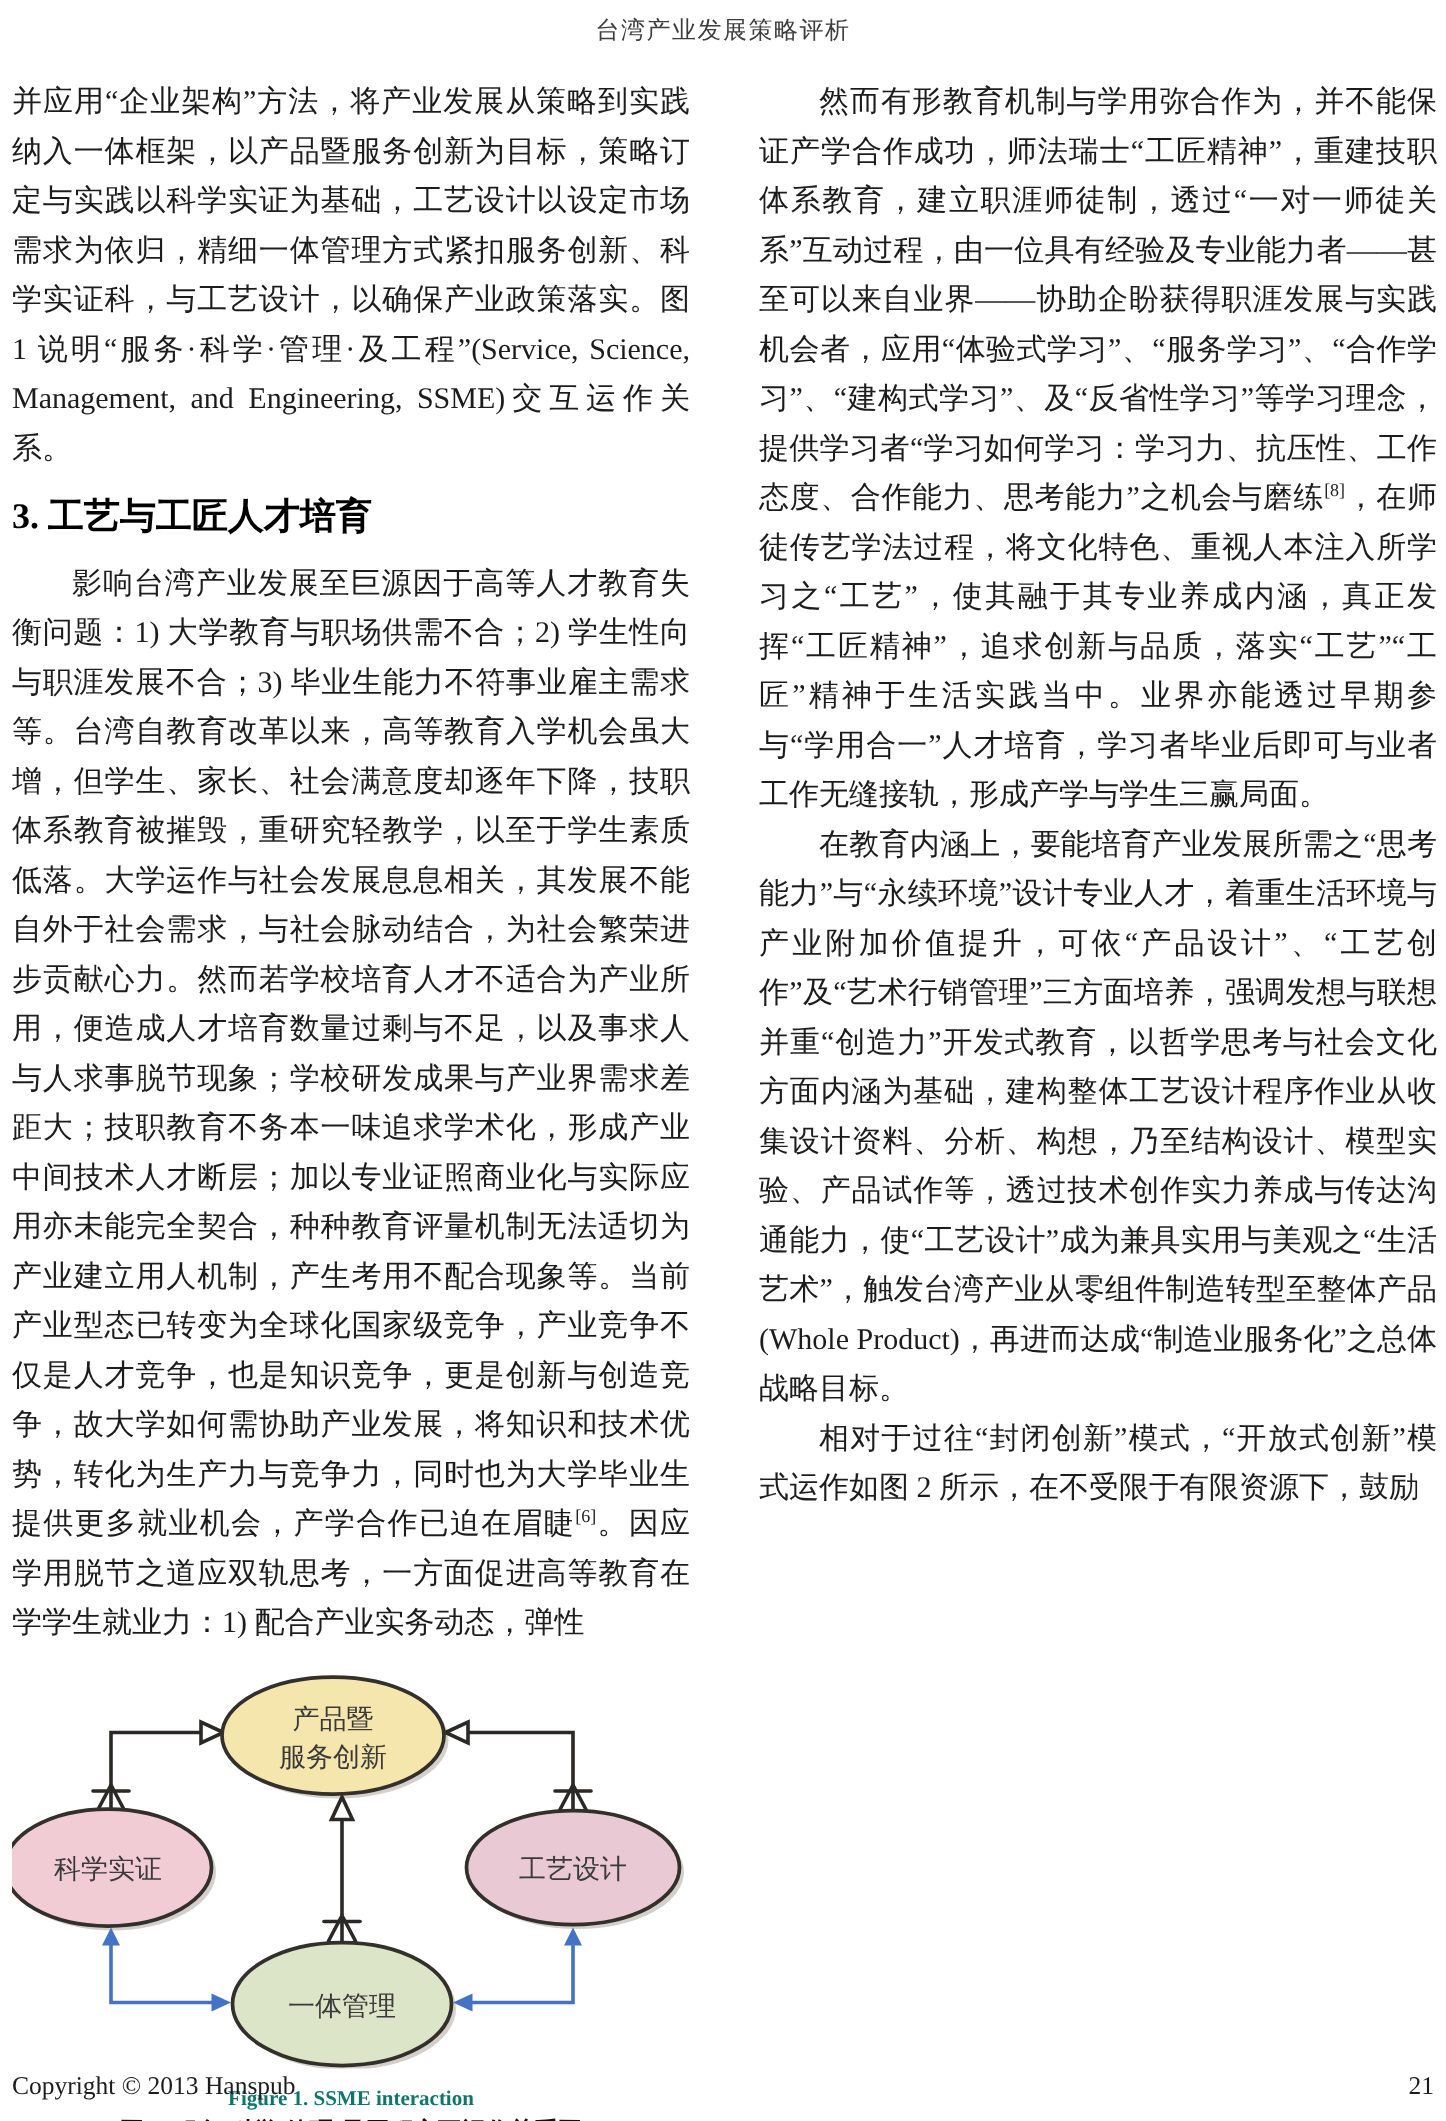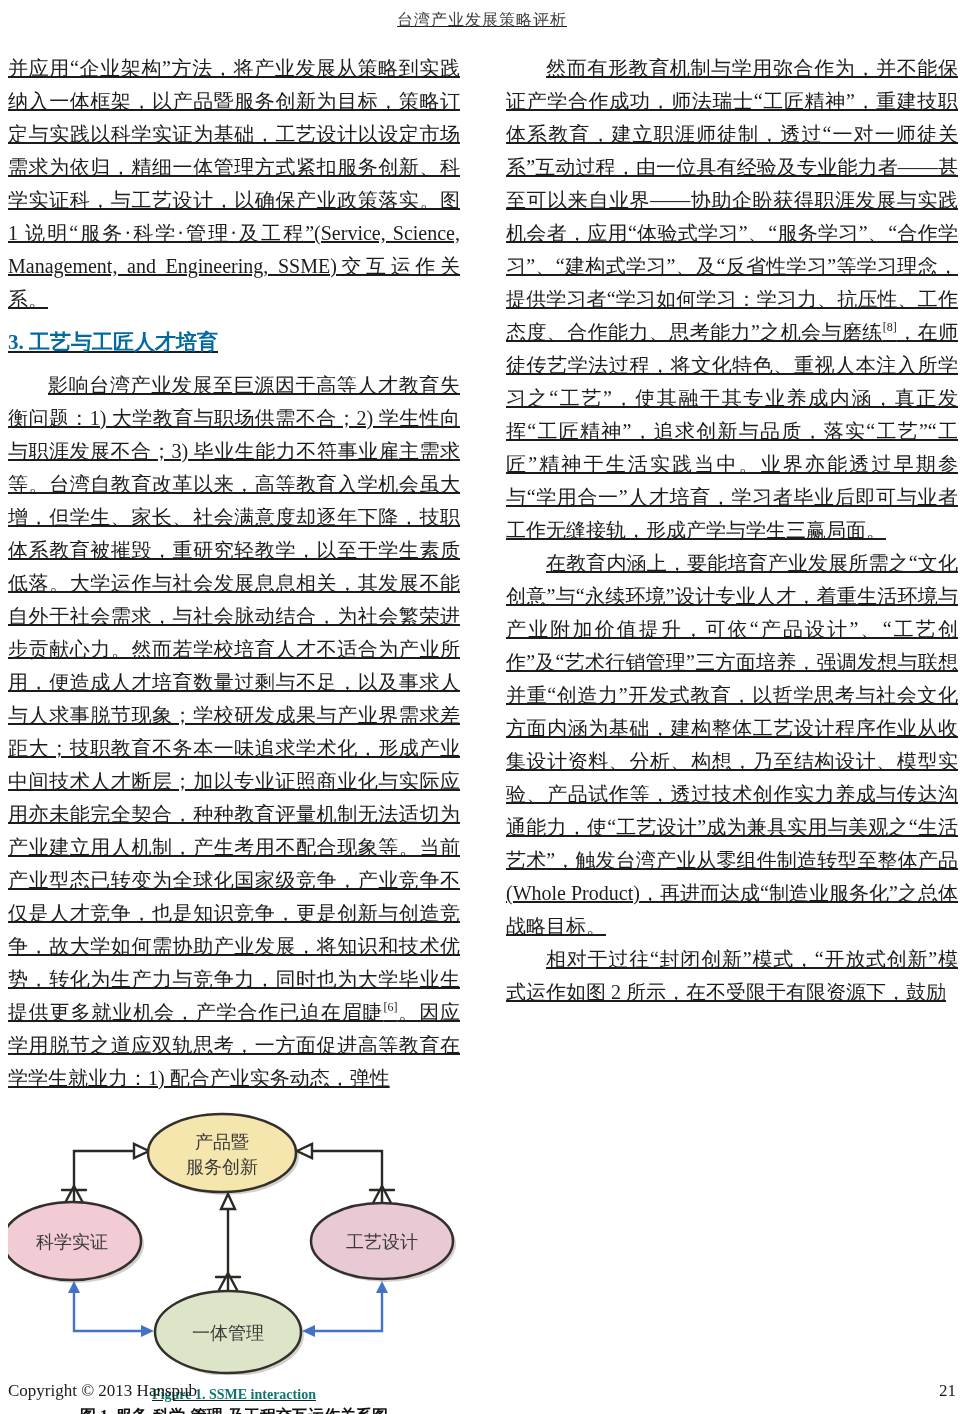--- a/index.html
+++ b/index.html
@@ -3,21 +3,20 @@
 <meta charset="utf-8">
 <style>
   html,body{margin:0;padding:0;background:#ffffff;}
   .page{
     position:relative;
     width:964px;height:1414px;
     background:#ffffff;
     font-family:"Liberation Serif","DejaVu Serif",serif;
     color:#1c1c1c;
     overflow:hidden;
-    text-decoration:underline;
   }
   .header-title{
     text-align:center;
     padding-top:10px;
     font-size:16px;
     color:#3d3d3d;
     letter-spacing:1px;
   }
   .content{
     display:flex;
@@ -28,24 +27,24 @@
   .col{width:452px;}
   .col p{
     margin:0;
     font-size:20px;
     line-height:33px;
     text-align:justify;
   }
   .col p.indent{text-indent:2em;}
   sup{font-size:12px;line-height:0;vertical-align:super;}
   h2.section{
-    font-size:21px;
+    font-size:24px;
     font-weight:bold;
     margin:12px 0 13px 0;
-    color:#0369a1;
+    color:#000000;
   }
   figure{margin:8px 0 0 0;text-align:center;}
   .figure-box{width:452px;height:272px;}
   .cap-en{font-size:14px;font-weight:bold;margin-top:8px;color:#0f766e;}
   .cap-zh{font-size:16px;font-weight:bold;margin-top:3px;color:#111;}
   .svg-label{
     font-family:"Liberation Serif","DejaVu Serif",serif;
     font-size:18px;
     fill:#3a3a3a;
   }
@@ -123,21 +122,21 @@
 
         <figcaption>
           <div class="cap-en">Figure 1. SSME interaction</div>
           <div class="cap-zh">图 1. 服务·科学·管理·及工程交互运作关系图</div>
         </figcaption>
       </figure>
     </div>
 
     <div class="col">
       <p class="indent"><span>然而有形教育机制与学用弥合作为，并不能保证产学合作成功，师法瑞士“工匠精神”，重建技职体系教育，建立职涯师徒制，透过“一对一师徒关系”互动过程，由一位具有经验及专业能力者——甚至可以来自业界——协助企盼获得职涯发展与实践机会者，应用“体验式学习”、“服务学习”、“合作学习”、“建构式学习”、及“反省性学习”等学习理念，提供学习者“学习如何学习：学习力、抗压性、工作态度、合作能力、思考能力”之机会与磨练</span><sup>[8]</sup><span>，在师徒传艺学法过程，将文化特色、重视人本注入所学习之“工艺”，使其融于其专业养成内涵，真正发挥“工匠精神”，追求创新与品质，落实“工艺”“工匠”精神于生活实践当中。业界亦能透过早期参与“学用合一”人才培育，学习者毕业后即可与业者工作无缝接轨，形成产学与学生三赢局面。</span></p>
-      <p class="indent">在教育内涵上，要能培育产业发展所需之“文化创意”与“永续环境”设计专业人才，着重生活环境与产业附加价值提升，可依“产品设计”、“工艺创作”及“艺术行销管理”三方面培养，强调发想与联想并重“创造力”开发式教育，以哲学思考与社会文化方面内涵为基础，建构整体工艺设计程序作业从收集设计资料、分析、构想，乃至结构设计、模型实验、产品试作等，透过技术创作实力养成与传达沟通能力，使“工艺设计”成为兼具实用与美观之“生活艺术”，触发台湾产业从零组件制造转型至整体产品(Whole Product)，再进而达成“制造业服务化”之总体战略目标。</p>
+      <p class="indent">在教育内涵上，要能培育产业发展所需之“思考能力”与“永续环境”设计专业人才，着重生活环境与产业附加价值提升，可依“产品设计”、“工艺创作”及“艺术行销管理”三方面培养，强调发想与联想并重“创造力”开发式教育，以哲学思考与社会文化方面内涵为基础，建构整体工艺设计程序作业从收集设计资料、分析、构想，乃至结构设计、模型实验、产品试作等，透过技术创作实力养成与传达沟通能力，使“工艺设计”成为兼具实用与美观之“生活艺术”，触发台湾产业从零组件制造转型至整体产品(Whole Product)，再进而达成“制造业服务化”之总体战略目标。</p>
       <p class="indent">相对于过往“封闭创新”模式，“开放式创新”模式运作如图 2 所示，在不受限于有限资源下，鼓励</p>
     </div>
 
   </div>
 
   <div class="page-footer">
     <span>Copyright © 2013 Hanspub</span>
     <span>21</span>
   </div>
 

